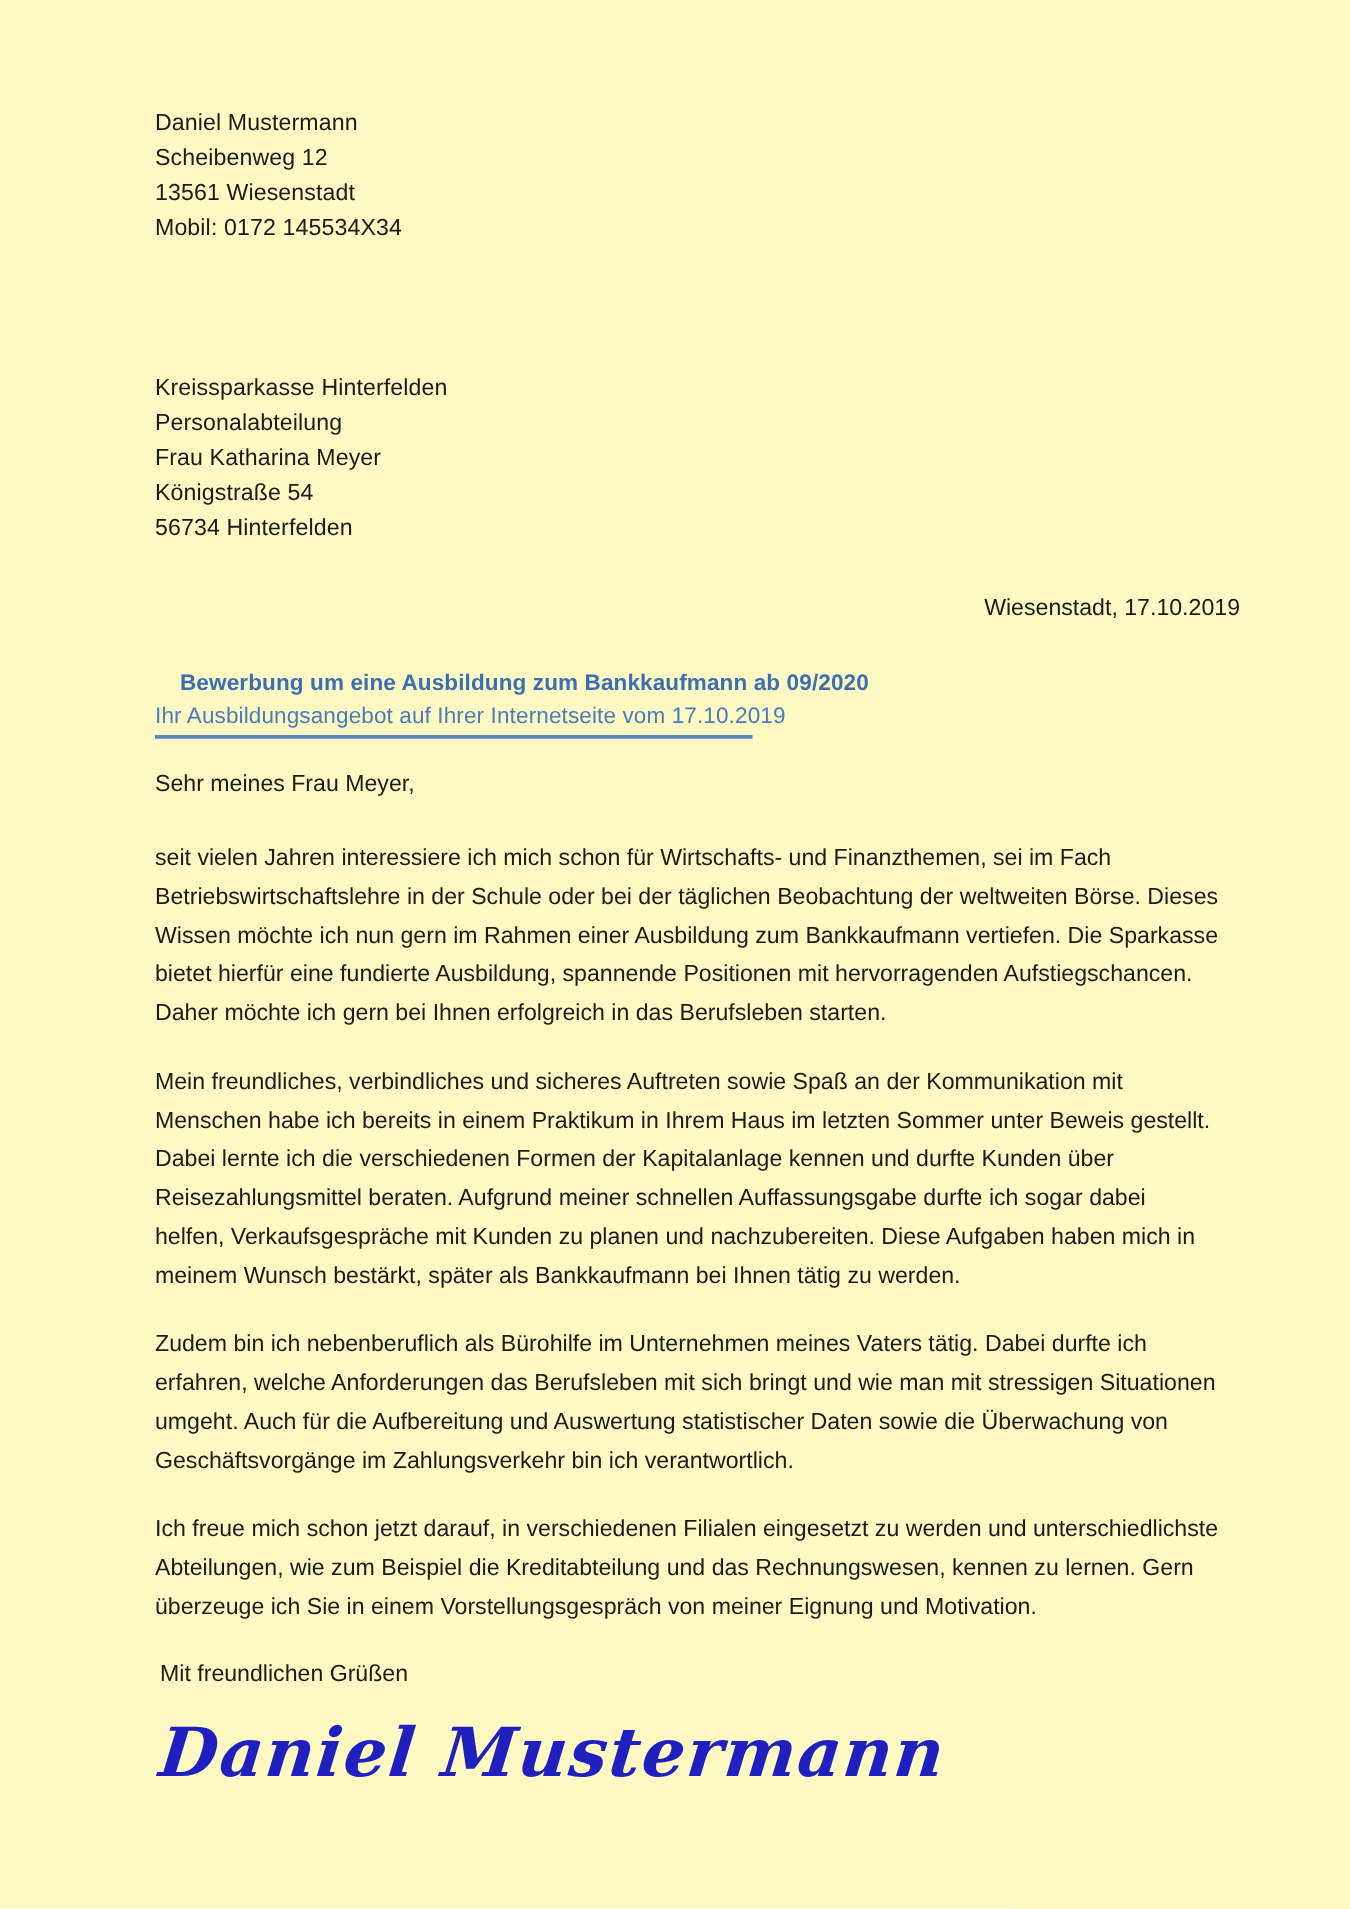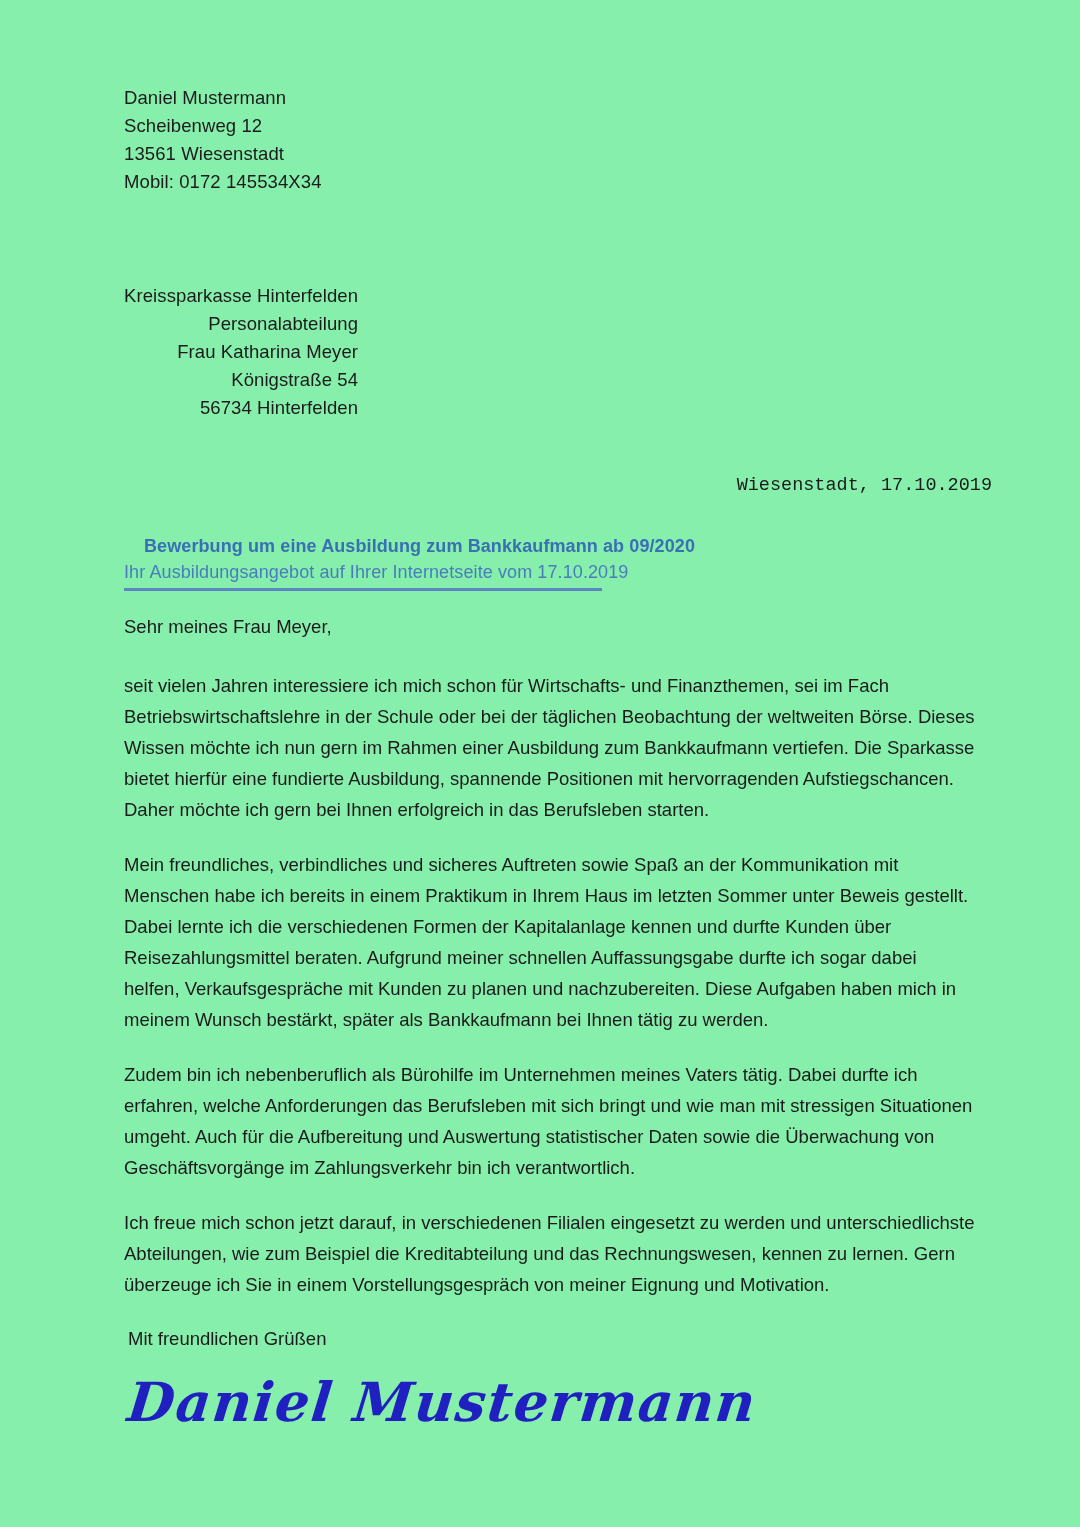--- a/index.html
+++ b/index.html
@@ -9,62 +9,60 @@
     background: #ffffff;
   }
   body {
     font-family: "Liberation Sans", sans-serif;
     color: #1a1a1a;
   }
   .page {
     position: relative;
     width: 1080px;
     height: 1527px;
-    background: #86efac;
+    background: #fef9c3;
     overflow: hidden;
     box-sizing: border-box;
   }
   .content {
     position: absolute;
     left: 124px;
     top: 0;
     width: 868px;
   }
 
   
   .sender {
     position: absolute;
     left: 0;
     top: 84px;
   }
   .recipient {
     position: absolute;
     left: 0;
-    top: 282px;
-    text-align: right;
+    top: 296px;
   }
   .addr-line {
     font-size: 18.5px;
     line-height: 28px;
     color: #1b1b1b;
     letter-spacing: 0.1px;
     white-space: nowrap;
   }
 
   
   .dateline {
     position: absolute;
     left: 0;
     top: 473px;
     width: 868px;
     text-align: right;
     font-size: 18.5px;
     line-height: 26px;
     color: #1b1b1b;
-    font-family: Liberation Mono, monospace;
   }
 
   
   .subject-block {
     position: absolute;
     left: 0;
     top: 533px;
   }
   .subject-main {
     font-size: 18px;

